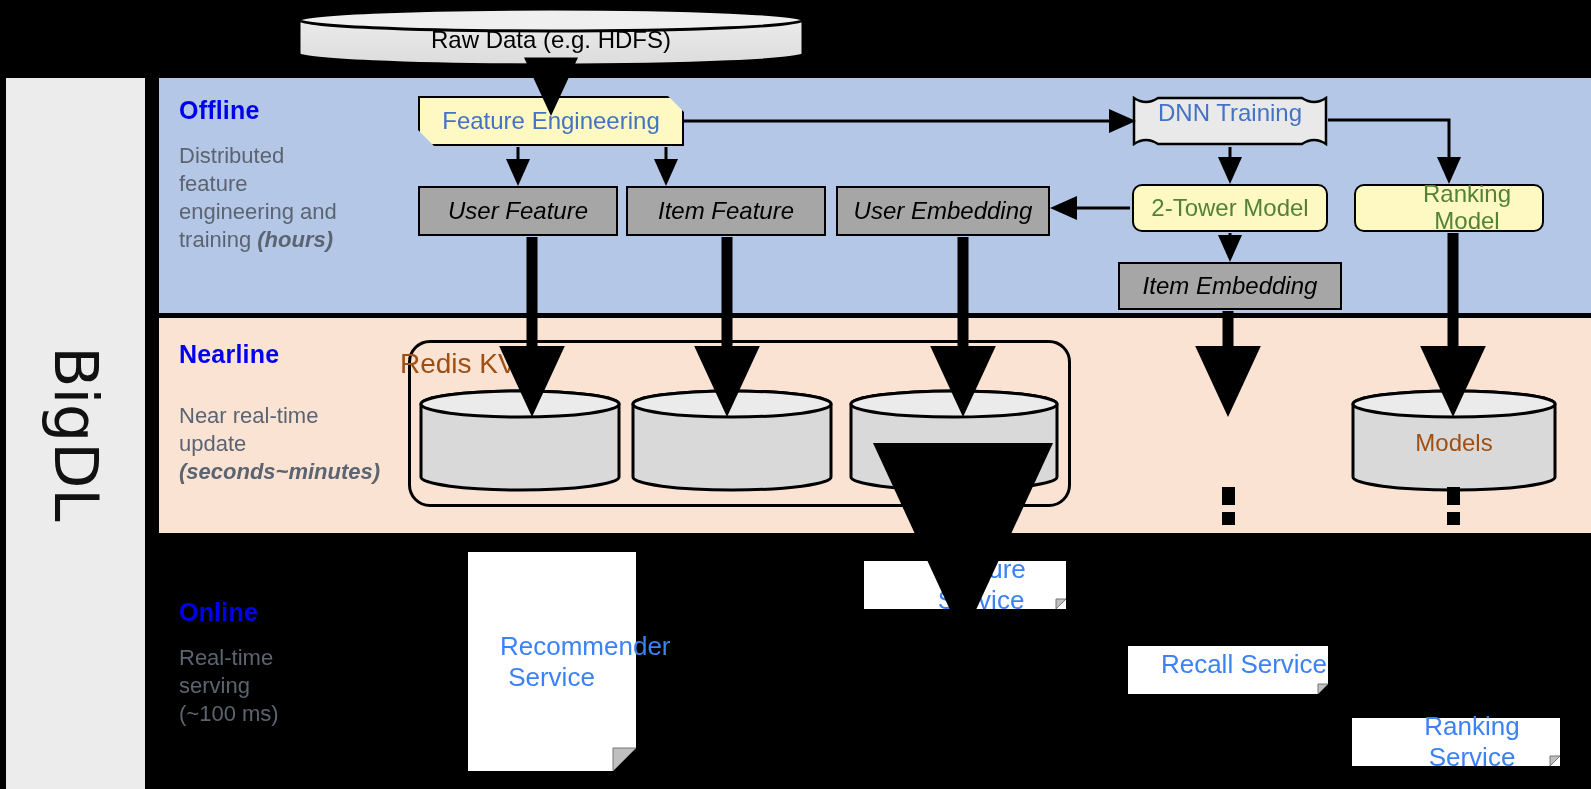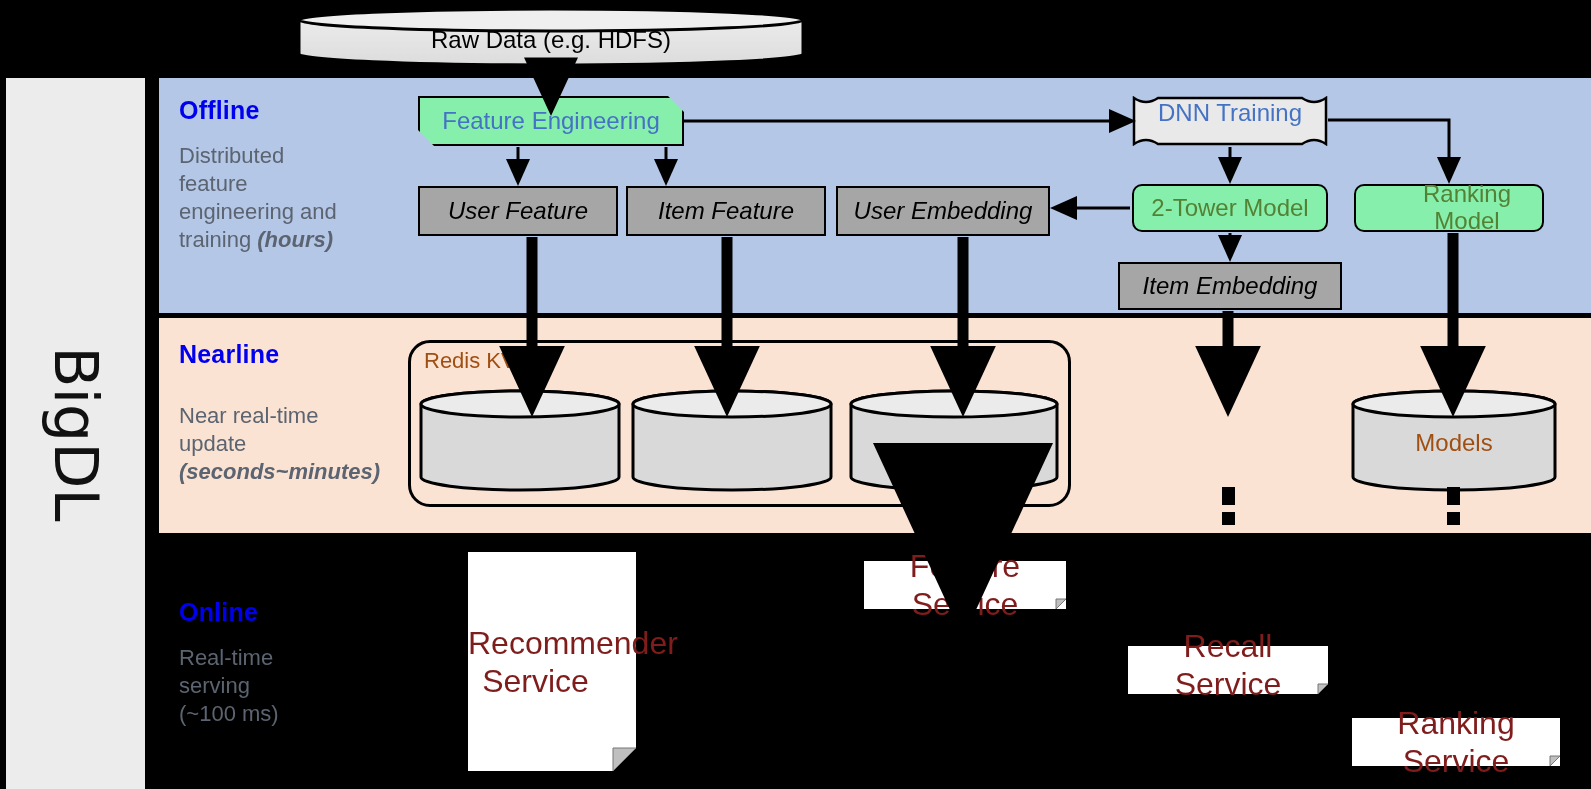--- a/index.html
+++ b/index.html
@@ -21,45 +21,45 @@
 
   .band-title{font-size:25px;color:#0000ee;font-weight:600;letter-spacing:.2px;}
   .band-desc{font-size:22px;color:#5b6470;line-height:1.28;}
   .band-desc .it{font-style:italic;font-weight:bold;}
 
   
   .node{display:flex;align-items:center;justify-content:center;text-align:center;
         font-size:24px;line-height:1.12;}
 
   .gray-box{background:#a6a6a6;border:2.5px solid #000;color:#000;font-style:italic;}
-  .lightbox{background:#86efac;border:2.5px solid #000;}
+  .lightbox{background:#fef9c3;border:2.5px solid #000;}
   .blue-txt{color:#4472c4;}
   .green-txt{color:#548235;}
   .brown-txt{color:#a04f13;}
 
   
   .clip-corner{clip-path:polygon(0 0, calc(100% - 16px) 0, 100% 16px, 100% 100%, 16px 100%, 0 calc(100% - 16px));}
 
   
   .rounded{border-radius:10px;}
 
   
   .cyl{position:absolute;}
   .cyl svg{display:block;}
   .cyl-label{position:absolute;left:0;right:0;top:50%;transform:translateY(-42%);
              text-align:center;font-size:24px;}
 
   
   #redis-box{left:408px;top:340px;width:663px;height:167px;border:3px solid #000;border-radius:22px;background:transparent;}
-  #redis-label{left:424px;top:348px;font-size:22px;color:#a04f13;}
+  #redis-label{left:400px;top:348px;font-size:28px;color:#a04f13;}
 
   
   .doc{background:#fff;position:absolute;}
   .doc .doc-txt{position:absolute;left:0;right:0;top:50%;transform:translateY(-50%);
-                text-align:center;font-size:32px;color:#7f1d1d;line-height:1.2;}
+                text-align:center;font-size:26px;color:#3b82f6;line-height:1.2;padding-left:32px;}
 
   svg.ov{position:absolute;left:0;top:0;width:1591px;height:789px;pointer-events:none;}
 </style>
 </head>
 <body>
 
 <div id="stage">
 
   <div class="abs" id="rail">
     <div id="rail-label">BigDL</div>

